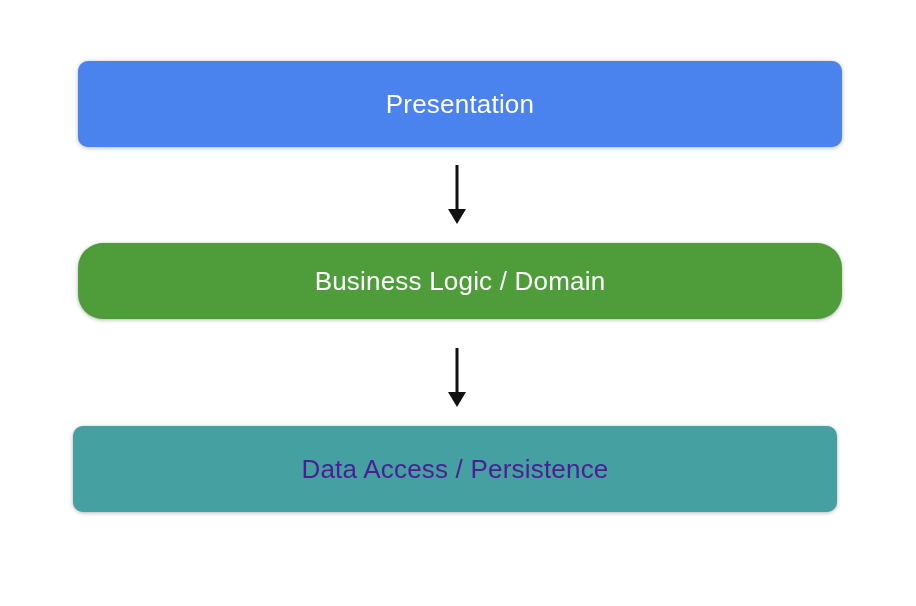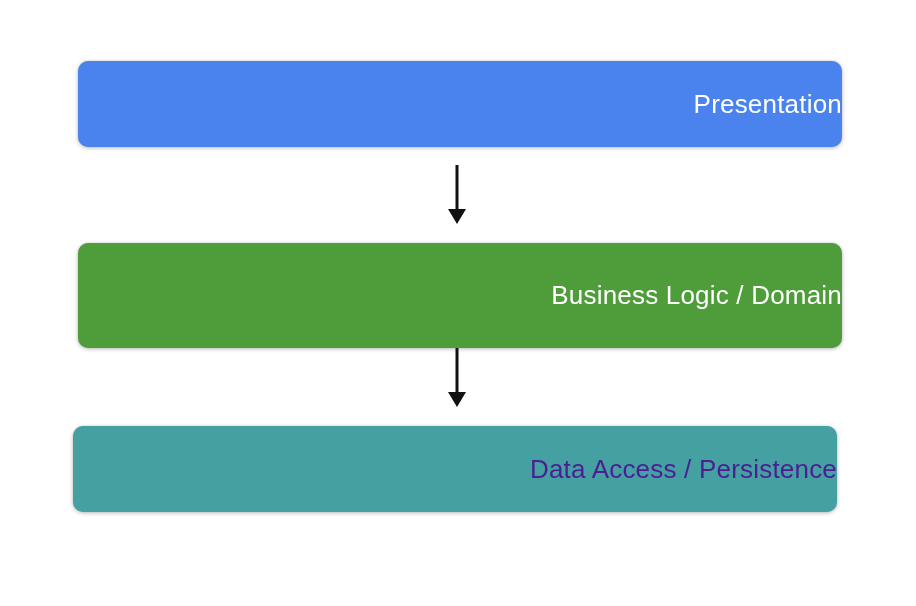--- a/index.html
+++ b/index.html
@@ -16,28 +16,28 @@
     font-family: "Liberation Sans", "DejaVu Sans", sans-serif;
   }
   .layer-box {
     position: absolute;
     left: 78px;
     width: 764px;
     height: 86px;
     border-radius: 10px;
     display: flex;
     align-items: center;
-    justify-content: flex-end;
+    justify-content: center;
     font-size: 26px;
     font-weight: 400;
     letter-spacing: 0.2px;
     box-shadow: 0 1px 4px rgba(0,0,0,0.28), 0 0 1px rgba(0,0,0,0.18);
   }
   .layer-box.box-1 { top: 61px; }
-  .layer-box.box-2 { top: 243px; height: 105px; }
+  .layer-box.box-2 { top: 243px; height: 76px; border-radius: 25px; }
   .layer-box.box-3 { top: 426px; left: 73px; }
   .connector {
     position: absolute;
     left: 444px;
     width: 26px;
     height: 60px;
   }
   .connector.conn-1 { top: 164px; }
   .connector.conn-2 { top: 347px; }
   .connector svg { display: block; width: 100%; height: 100%; }

